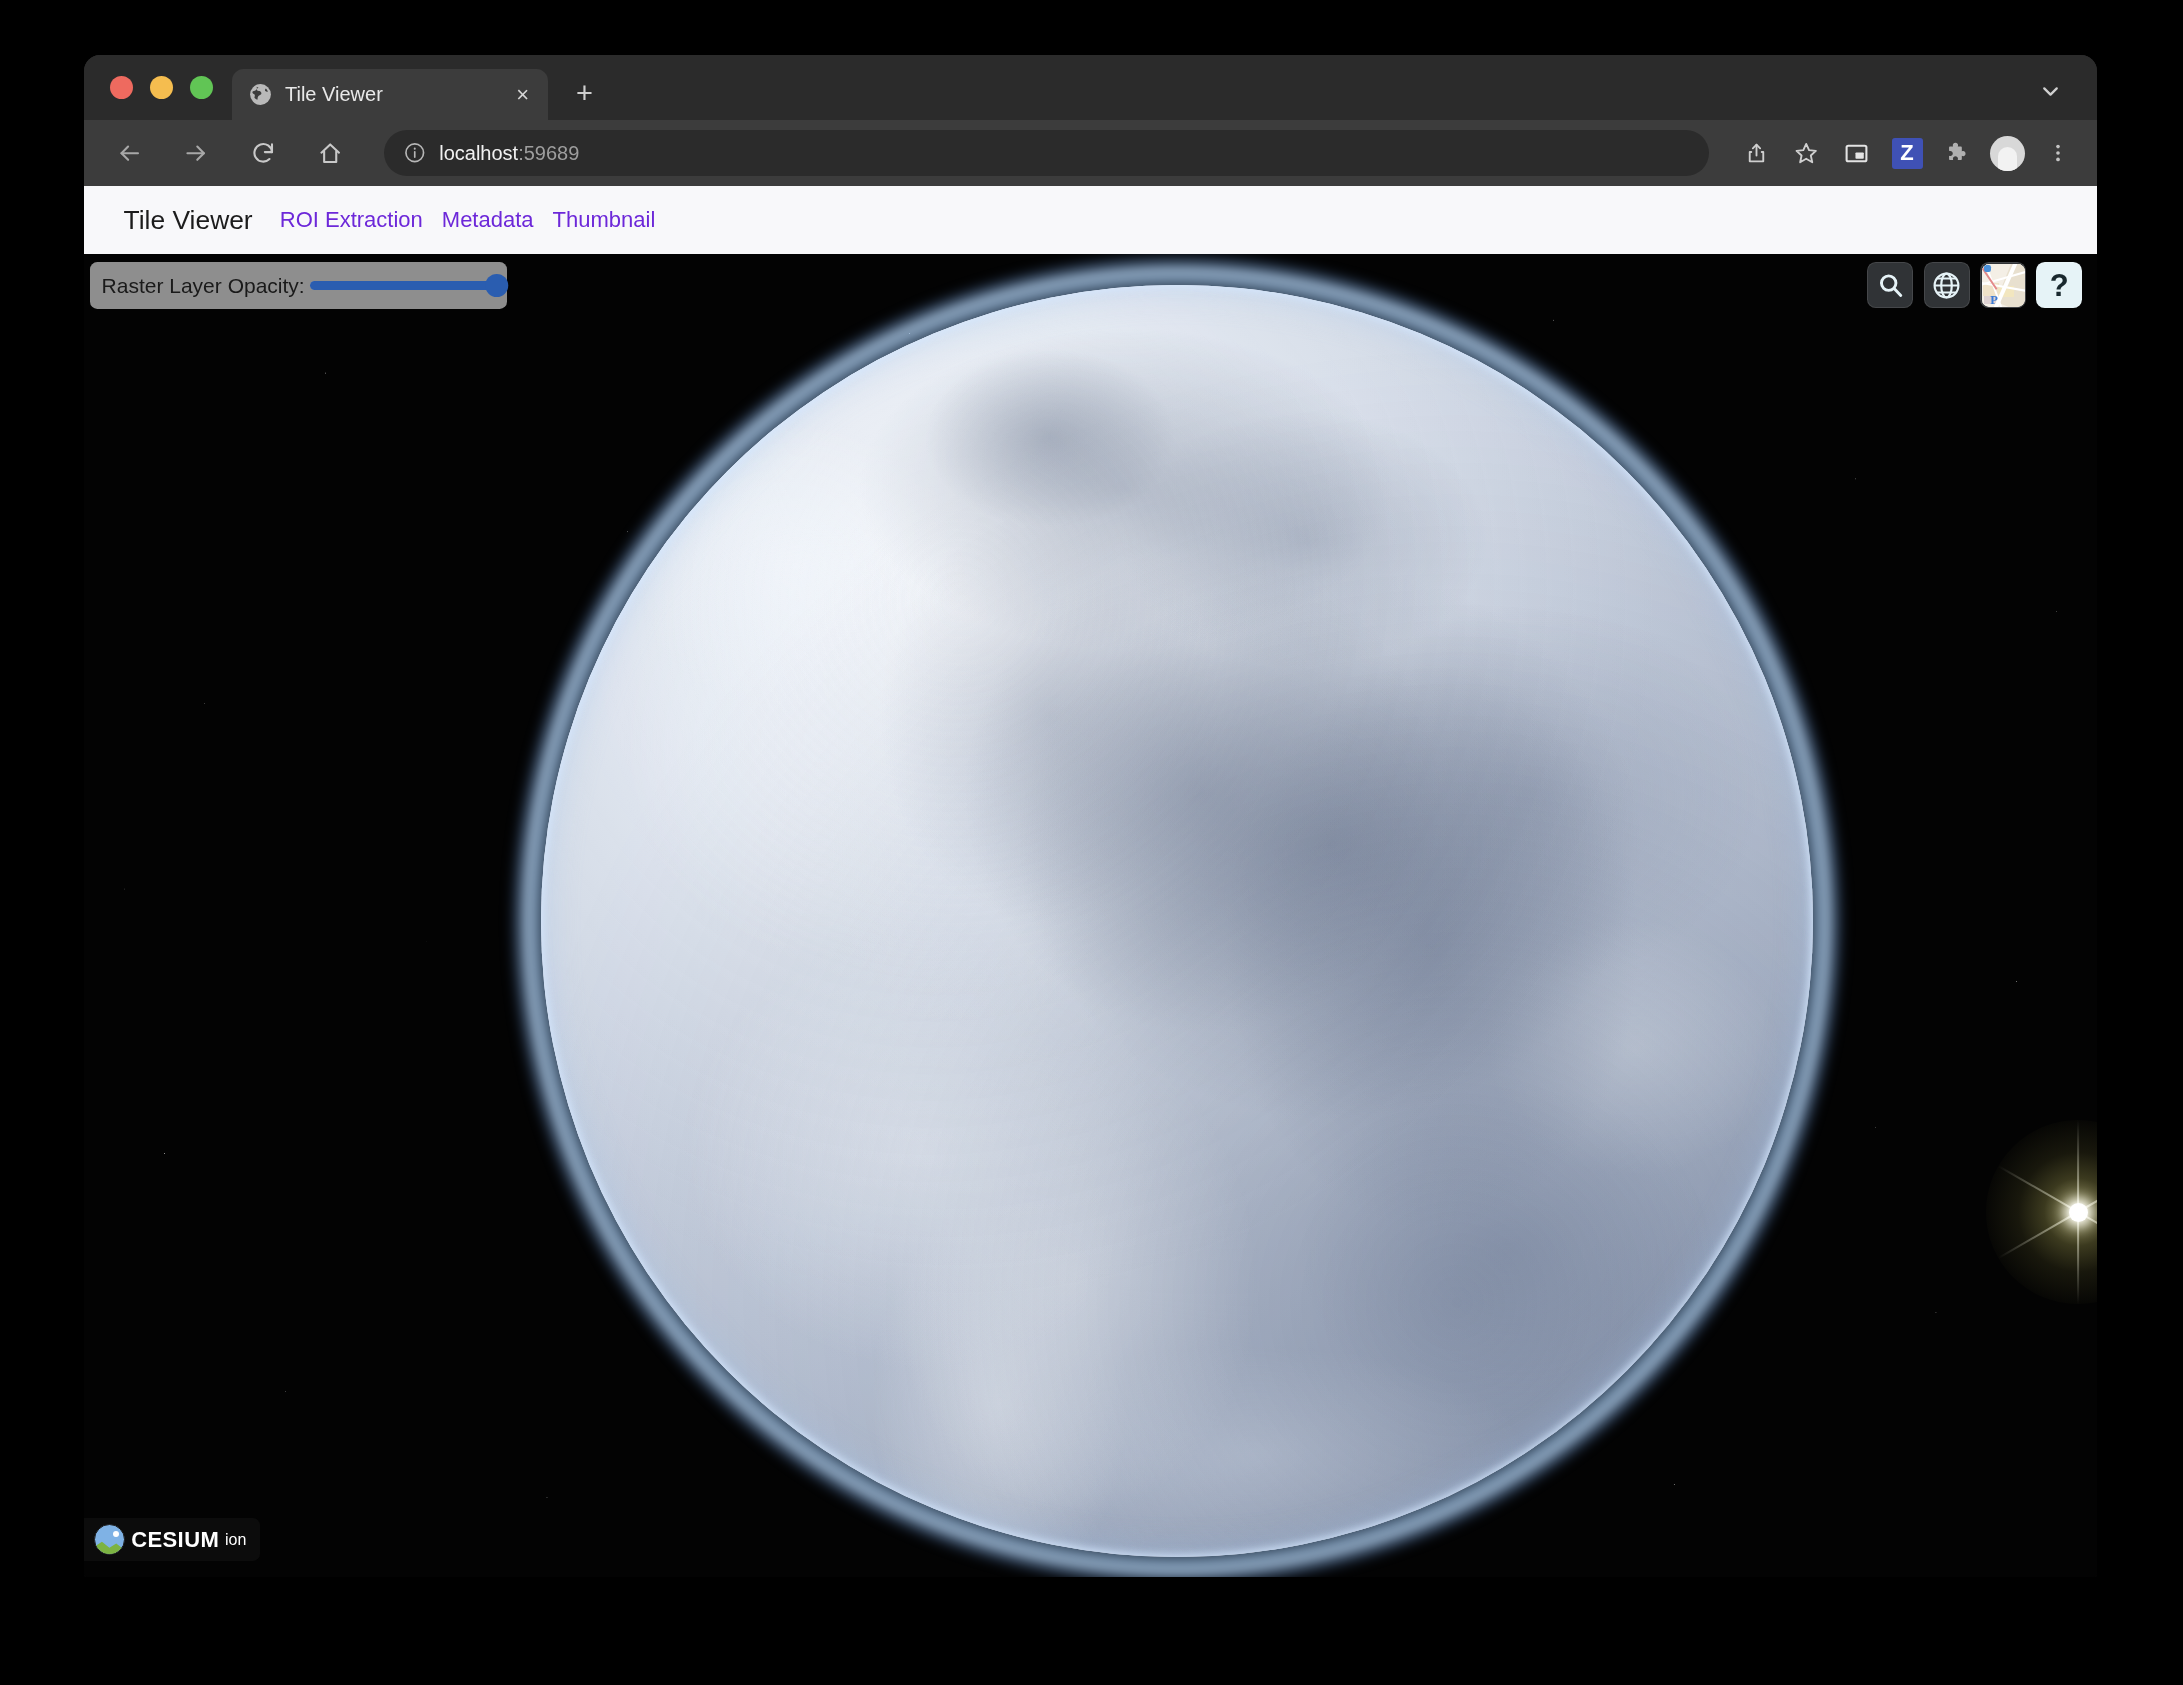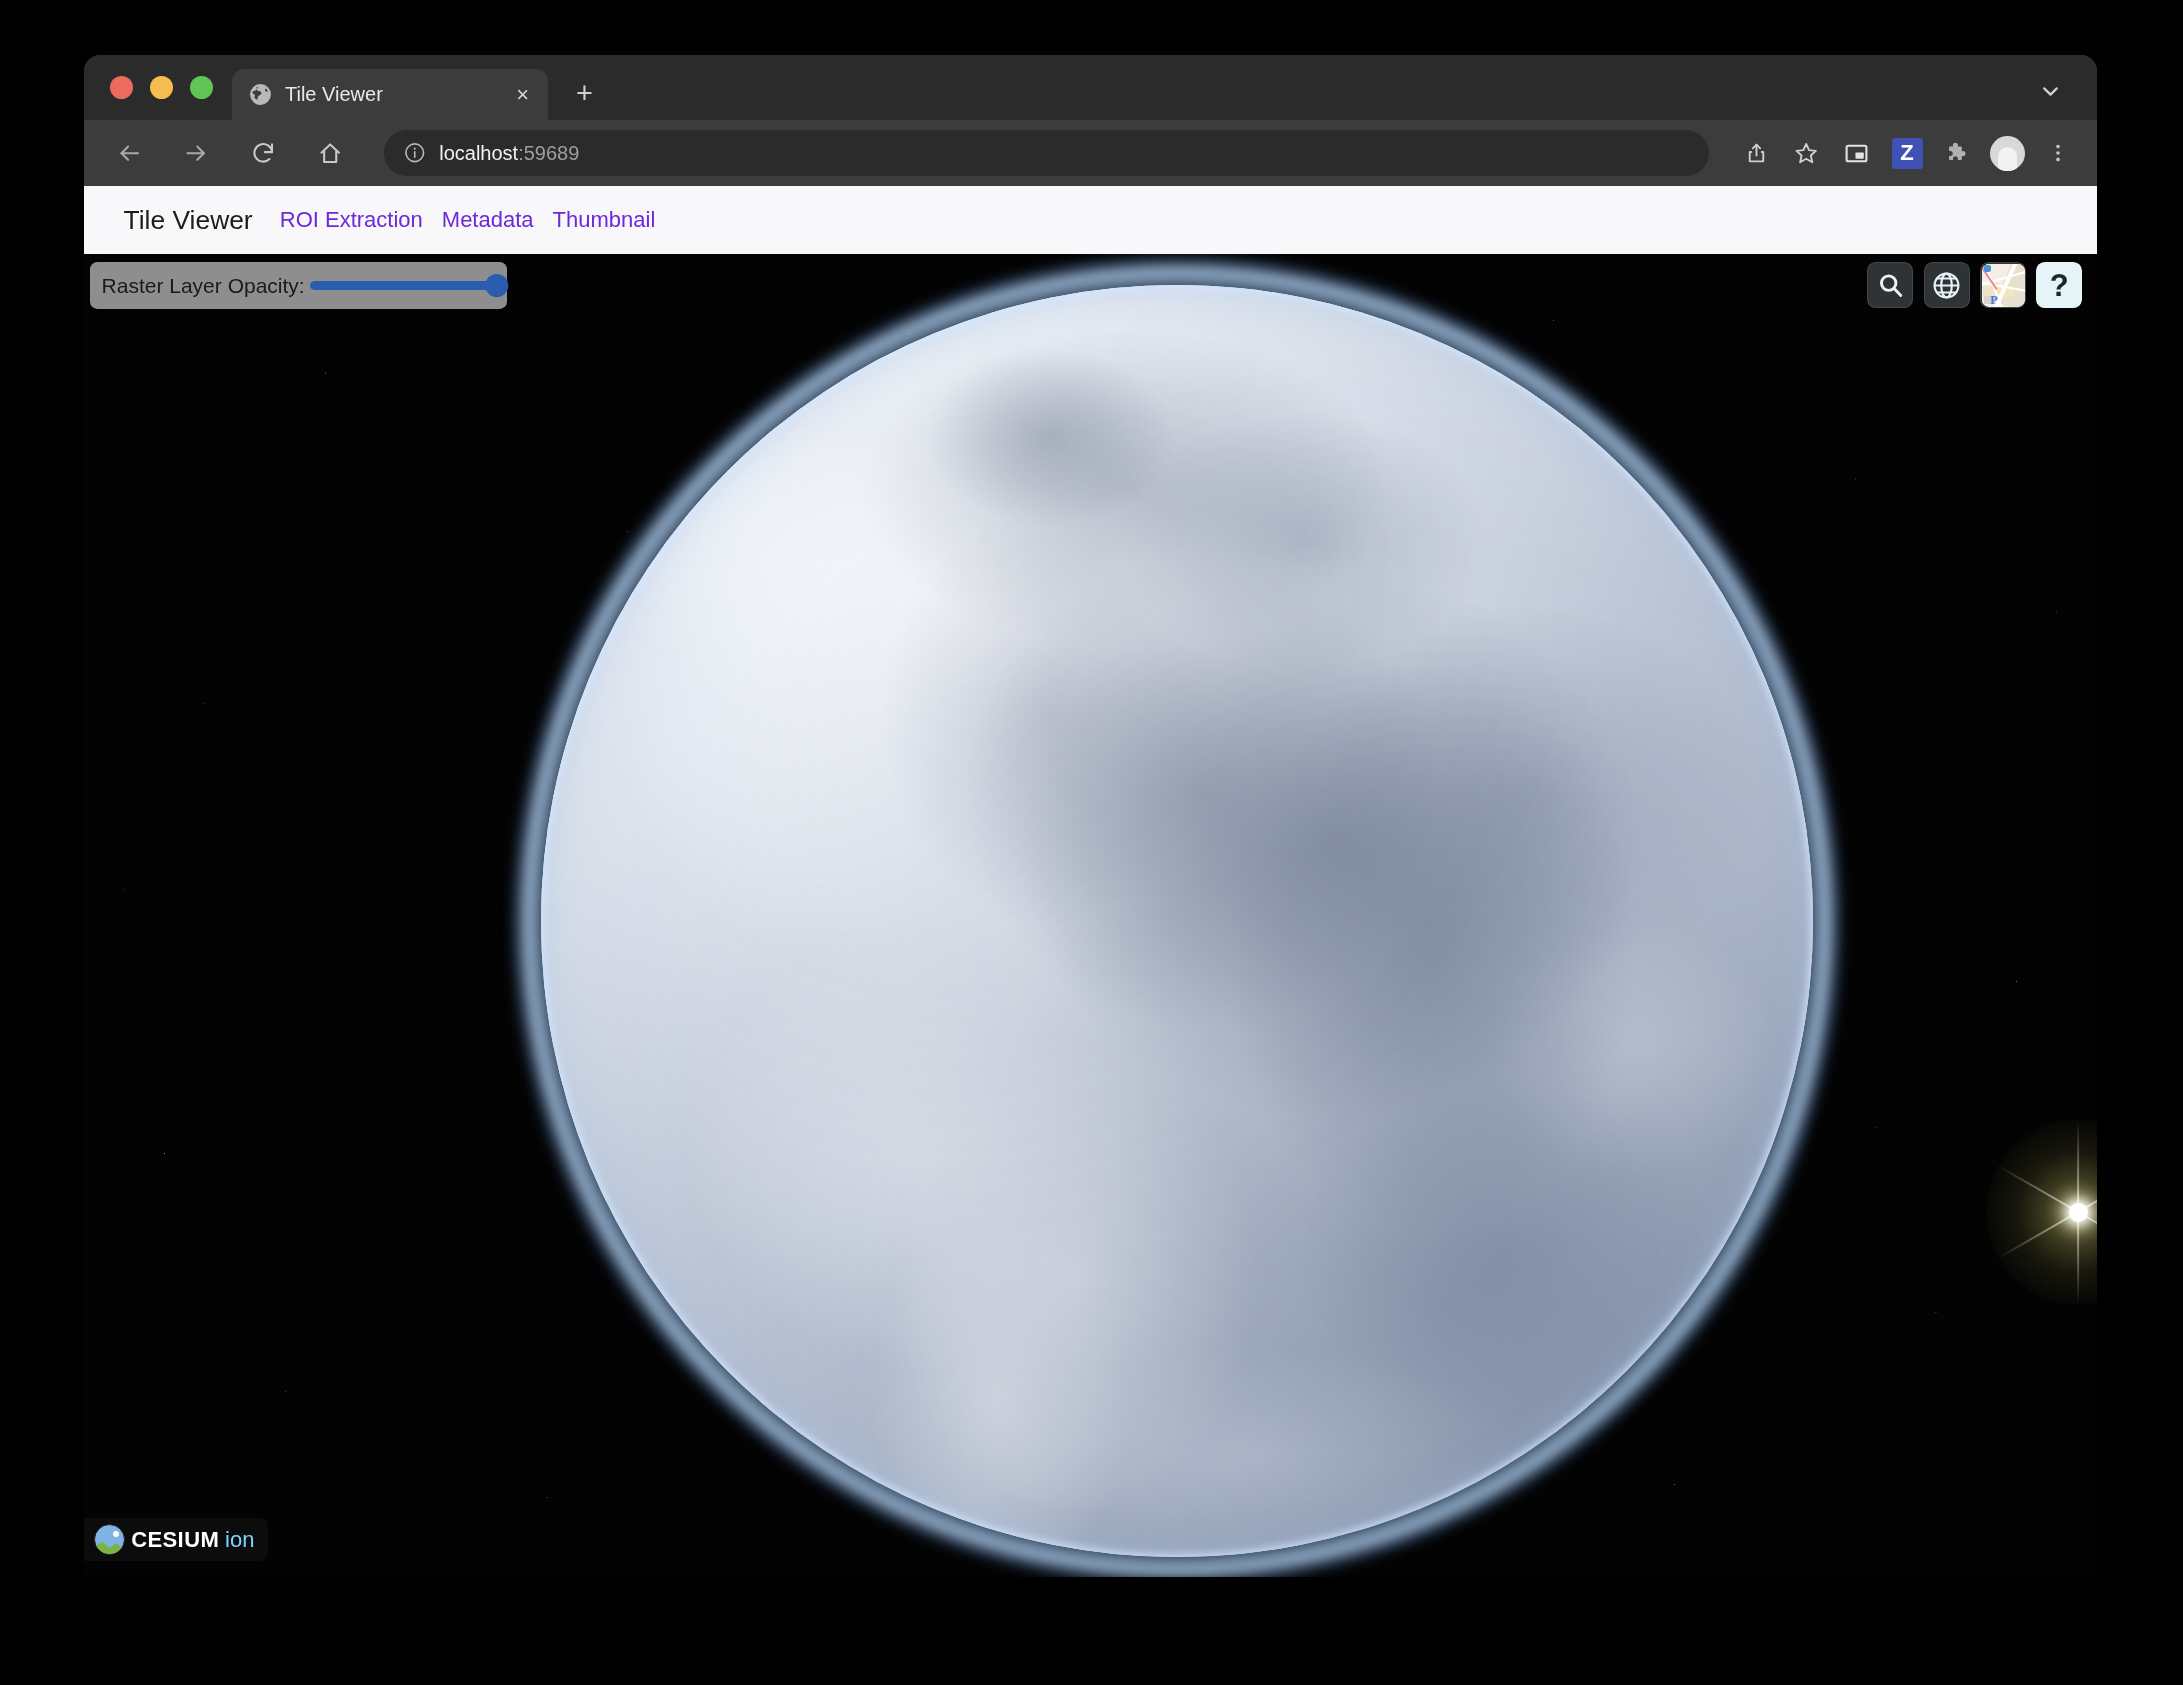--- a/index.html
+++ b/index.html
@@ -463,22 +463,22 @@
     clip-path: polygon(0% 100%, 0% 52%, 24% 18%, 46% 56%, 66% 30%, 100% 86%, 100% 100%);
   }
   .credit-cesium {
     font-size: 22px;
     font-weight: bold;
     color: #ffffff;
     letter-spacing: 0.4px;
     line-height: 1;
   }
   .credit-ion {
-    font-size: 22px;
-    color: #7dd3fc;
+    font-size: 16px;
+    color: #ffffff;
     line-height: 1;
   }
 </style>
 </head>
 <body>
 
 <div class="browser-window">
 
   <div class="tab-strip">
     <div class="traffic-lights">

